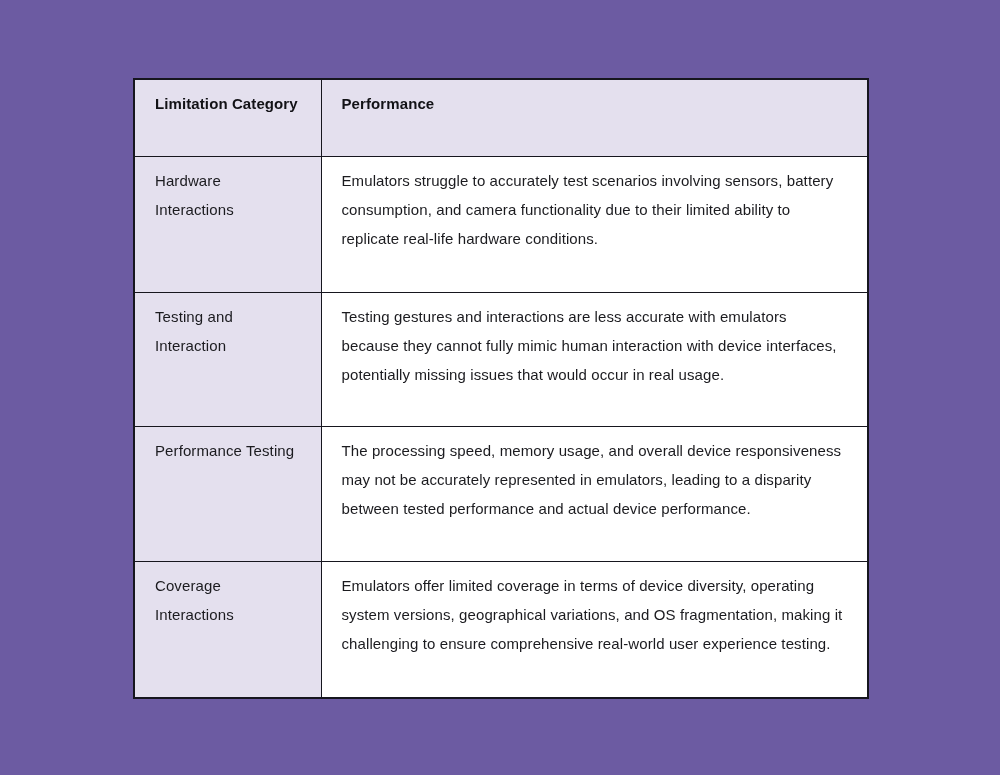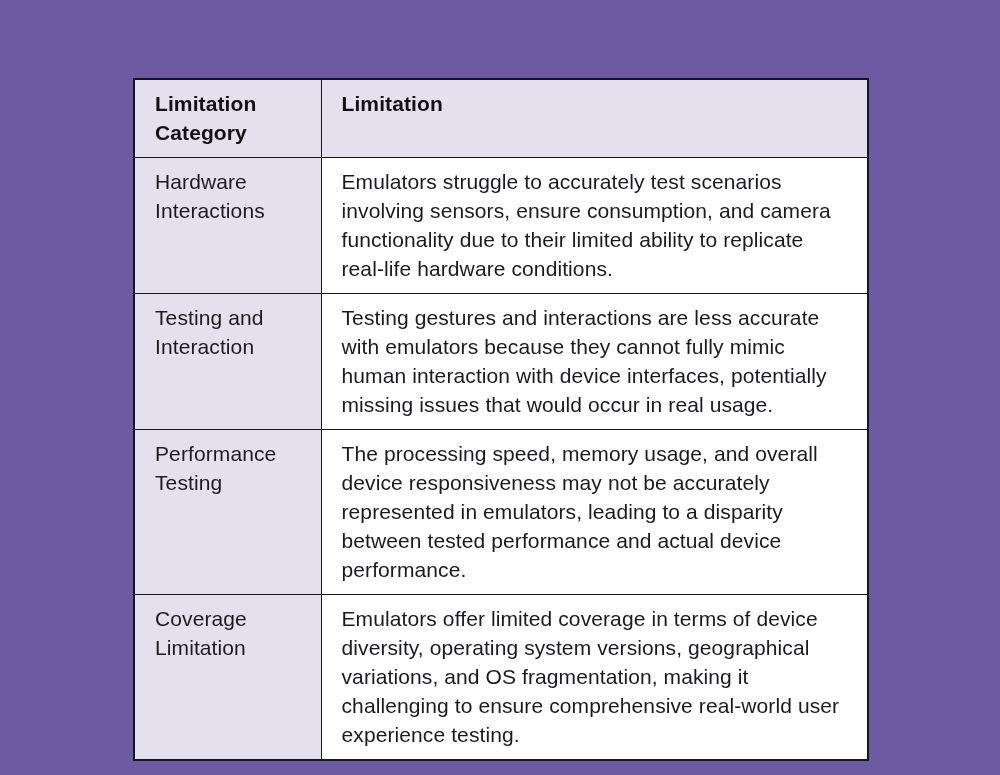--- a/index.html
+++ b/index.html
@@ -30,21 +30,21 @@
     background: #ffffff;
   }
   table.limits col.c-cat  { width: 187px; }
   table.limits col.c-desc { width: 547px; }
   table.limits th,
   table.limits td {
     border: 1px solid #16161e;
     vertical-align: top;
     text-align: left;
     padding: 9px 20px 10px 20px;
-    font-size: 21px;
+    font-size: 15px;
     line-height: 29px;
     letter-spacing: 0.1px;
     box-sizing: border-box;
   }
   table.limits thead tr { height: 77px; }
   table.limits th {
     background: #e4e0ee;
     font-weight: 700;
     color: #121216;
   }
@@ -66,35 +66,35 @@
 
 <div class="canvas">
   <table class="limits">
     <colgroup>
       <col class="c-cat">
       <col class="c-desc">
     </colgroup>
     <thead>
       <tr>
         <th>Limitation Category</th>
-        <th>Limitation</th>
+        <th>Performance</th>
       </tr>
     </thead>
     <tbody>
       <tr class="r1">
         <td class="cat">Hardware Interactions</td>
-        <td class="desc">Emulators struggle to accurately test scenarios involving sensors, ensure consumption, and camera functionality due to their limited ability to replicate real-life hardware conditions.</td>
+        <td class="desc">Emulators struggle to accurately test scenarios involving sensors, battery consumption, and camera functionality due to their limited ability to replicate real-life hardware conditions.</td>
       </tr>
       <tr class="r2">
         <td class="cat">Testing and Interaction</td>
         <td class="desc">Testing gestures and interactions are less accurate with emulators because they cannot fully mimic human interaction with device interfaces, potentially missing issues that would occur in real usage.</td>
       </tr>
       <tr class="r3">
         <td class="cat">Performance Testing</td>
         <td class="desc">The processing speed, memory usage, and overall device responsiveness may not be accurately represented in emulators, leading to a disparity between tested performance and actual device performance.</td>
       </tr>
       <tr class="r4">
-        <td class="cat">Coverage Limitation</td>
+        <td class="cat">Coverage Interactions</td>
         <td class="desc">Emulators offer limited coverage in terms of device diversity, operating system versions, geographical variations, and OS fragmentation, making it challenging to ensure comprehensive real-world user experience testing.</td>
       </tr>
     </tbody>
   </table>
 </div>
 
 </body></html>

